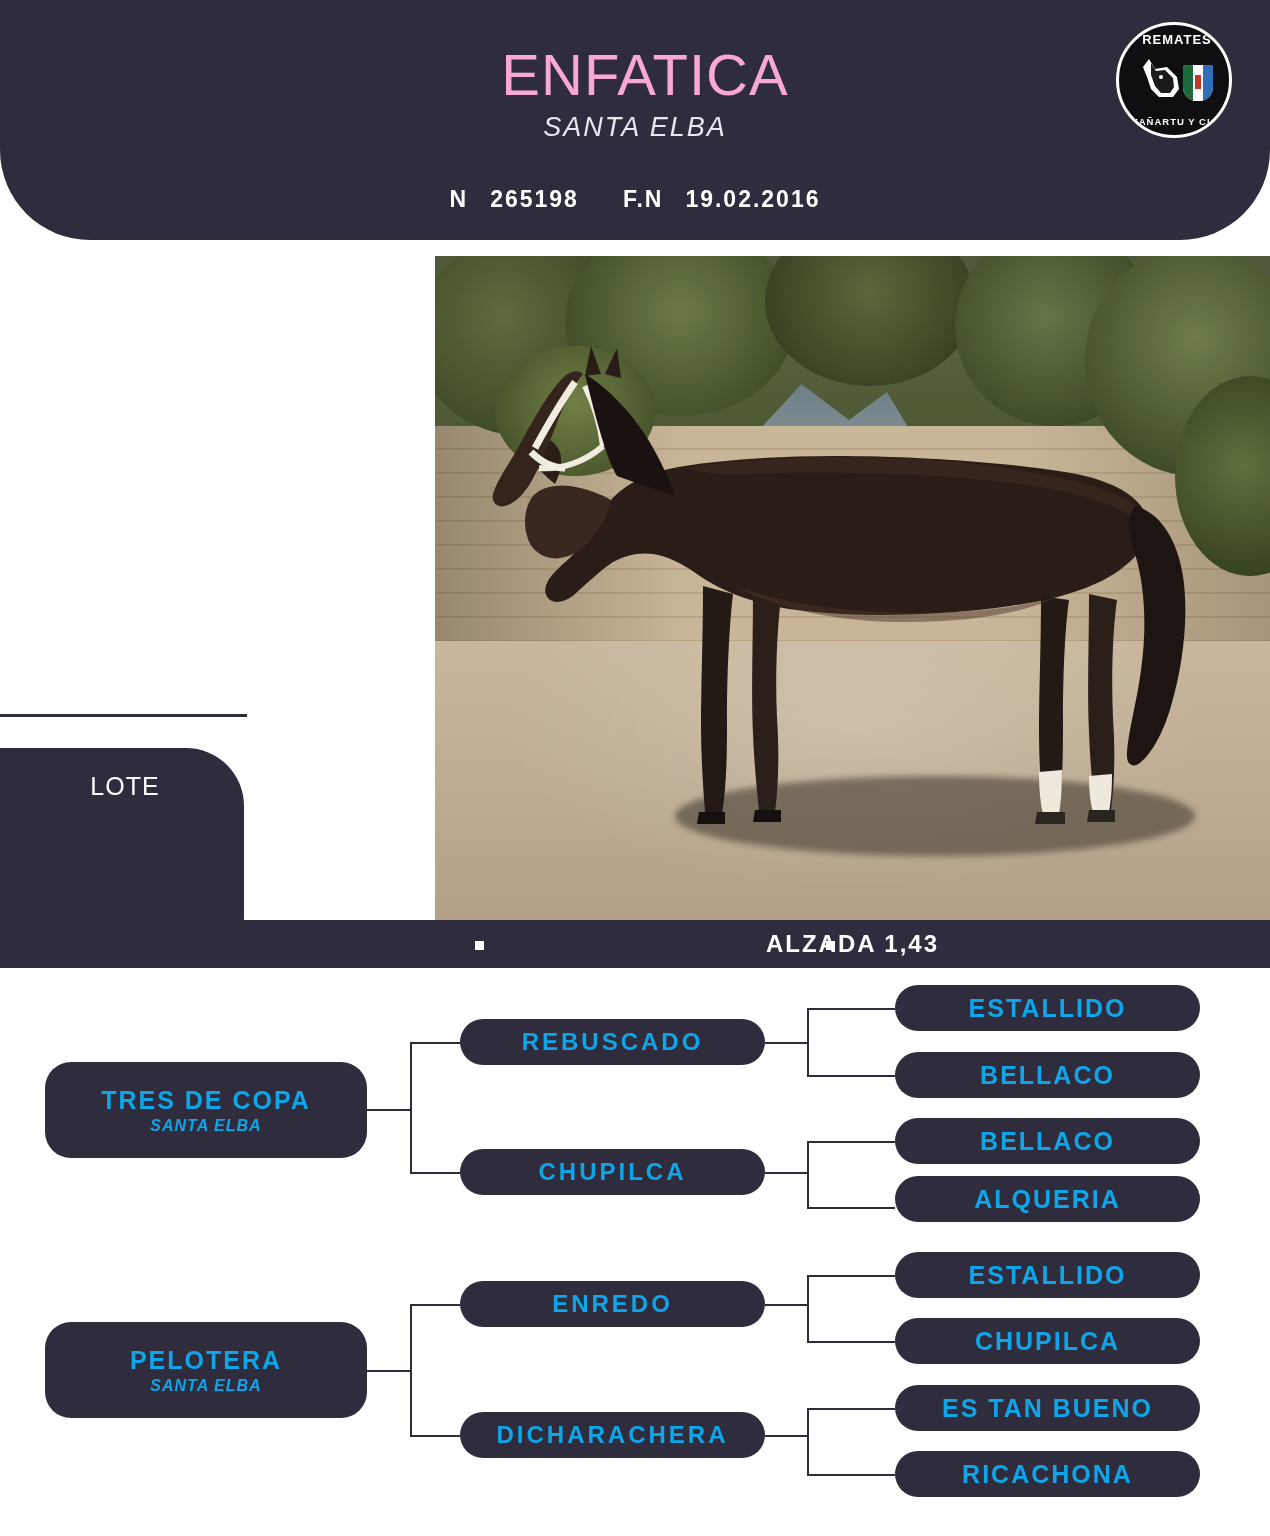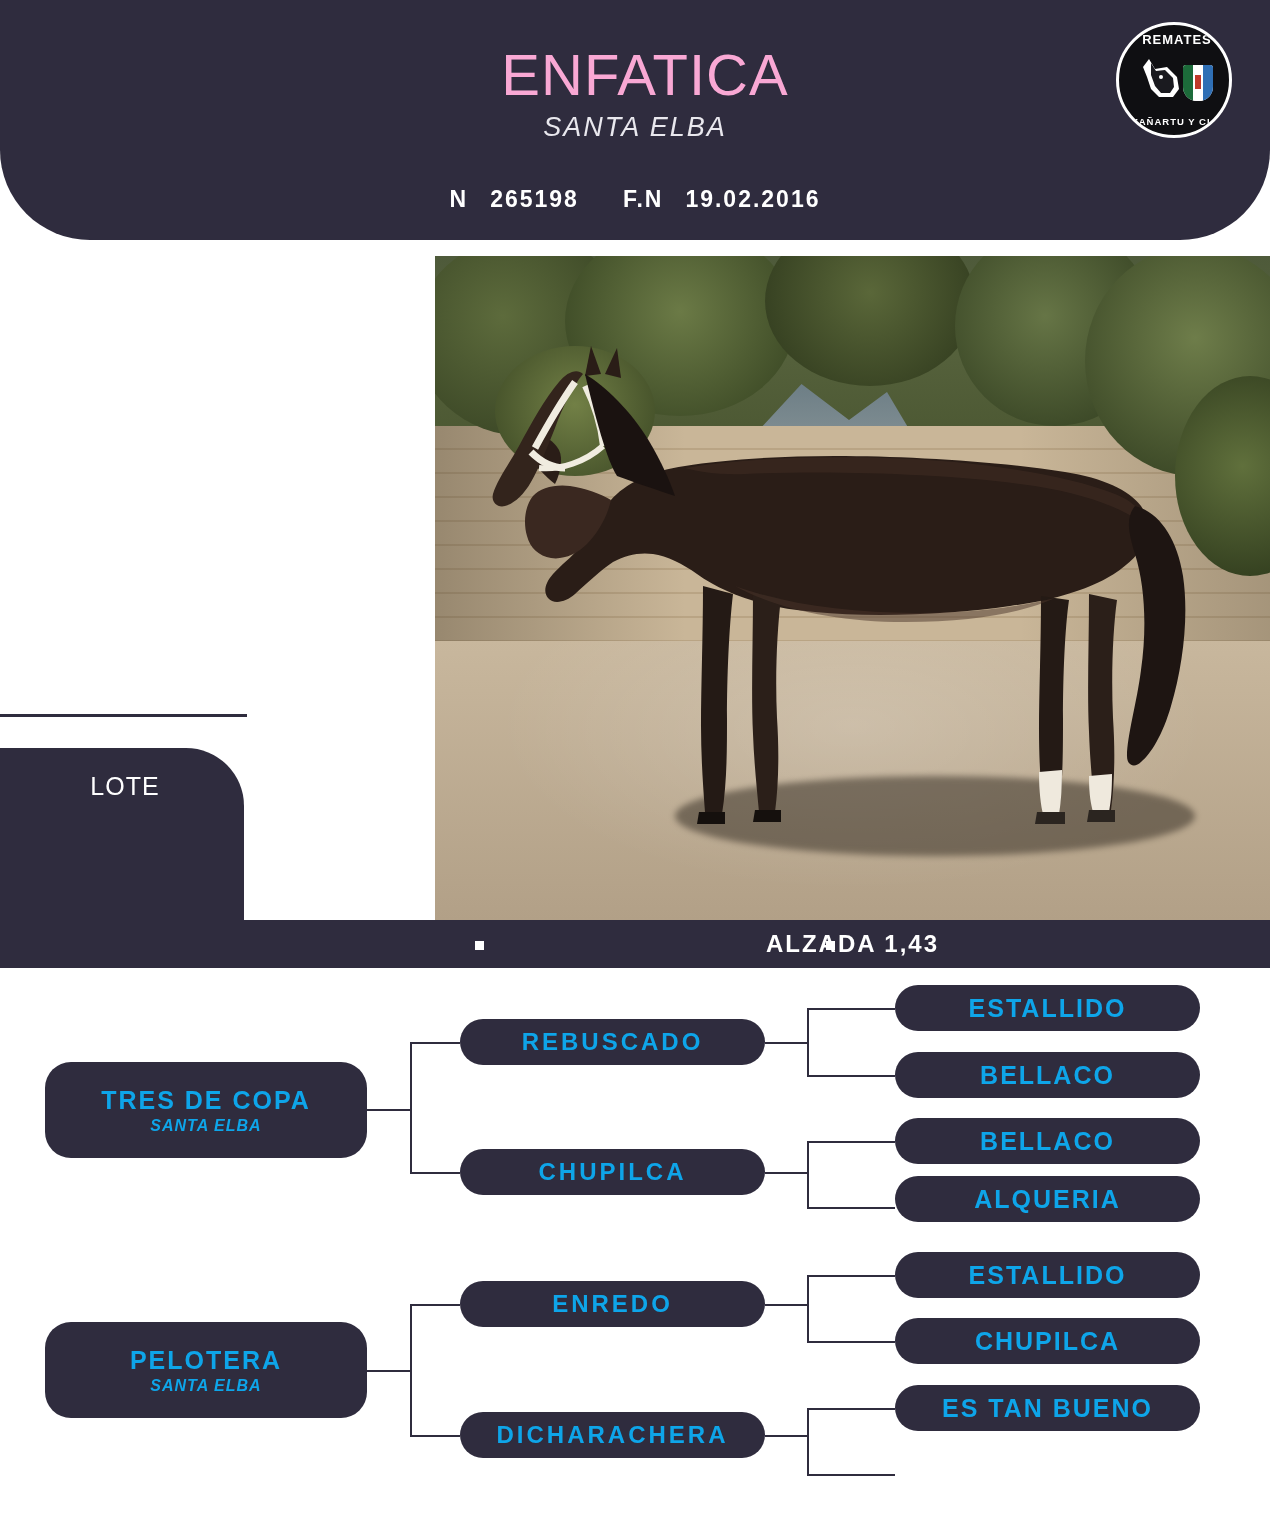--- a/index.html
+++ b/index.html
@@ -337,20 +337,23 @@
 
     <div class="node gen3" style="top:284px;">
       <div class="n1">ESTALLIDO</div>
     </div>
     <div class="node gen3" style="top:350px;">
       <div class="n1">CHUPILCA</div>
     </div>
     <div class="node gen3" style="top:417px;">
       <div class="n1">ES TAN BUENO</div>
     </div>
+    <div class="node gen3" style="top:483px;">
+      <div class="n1">RICACHONA</div>
+    </div>
 
     <div class="conn h" style="left:367px; top:402px; width:43px;"></div>
     <div class="conn v" style="left:410px; top:336px; height:131px;"></div>
     <div class="conn h" style="left:410px; top:336px; width:50px;"></div>
     <div class="conn h" style="left:410px; top:467px; width:50px;"></div>
 
     <div class="conn h" style="left:765px; top:336px; width:42px;"></div>
     <div class="conn v" style="left:807px; top:307px; height:66px;"></div>
     <div class="conn h" style="left:807px; top:307px; width:88px;"></div>
     <div class="conn h" style="left:807px; top:373px; width:88px;"></div>

